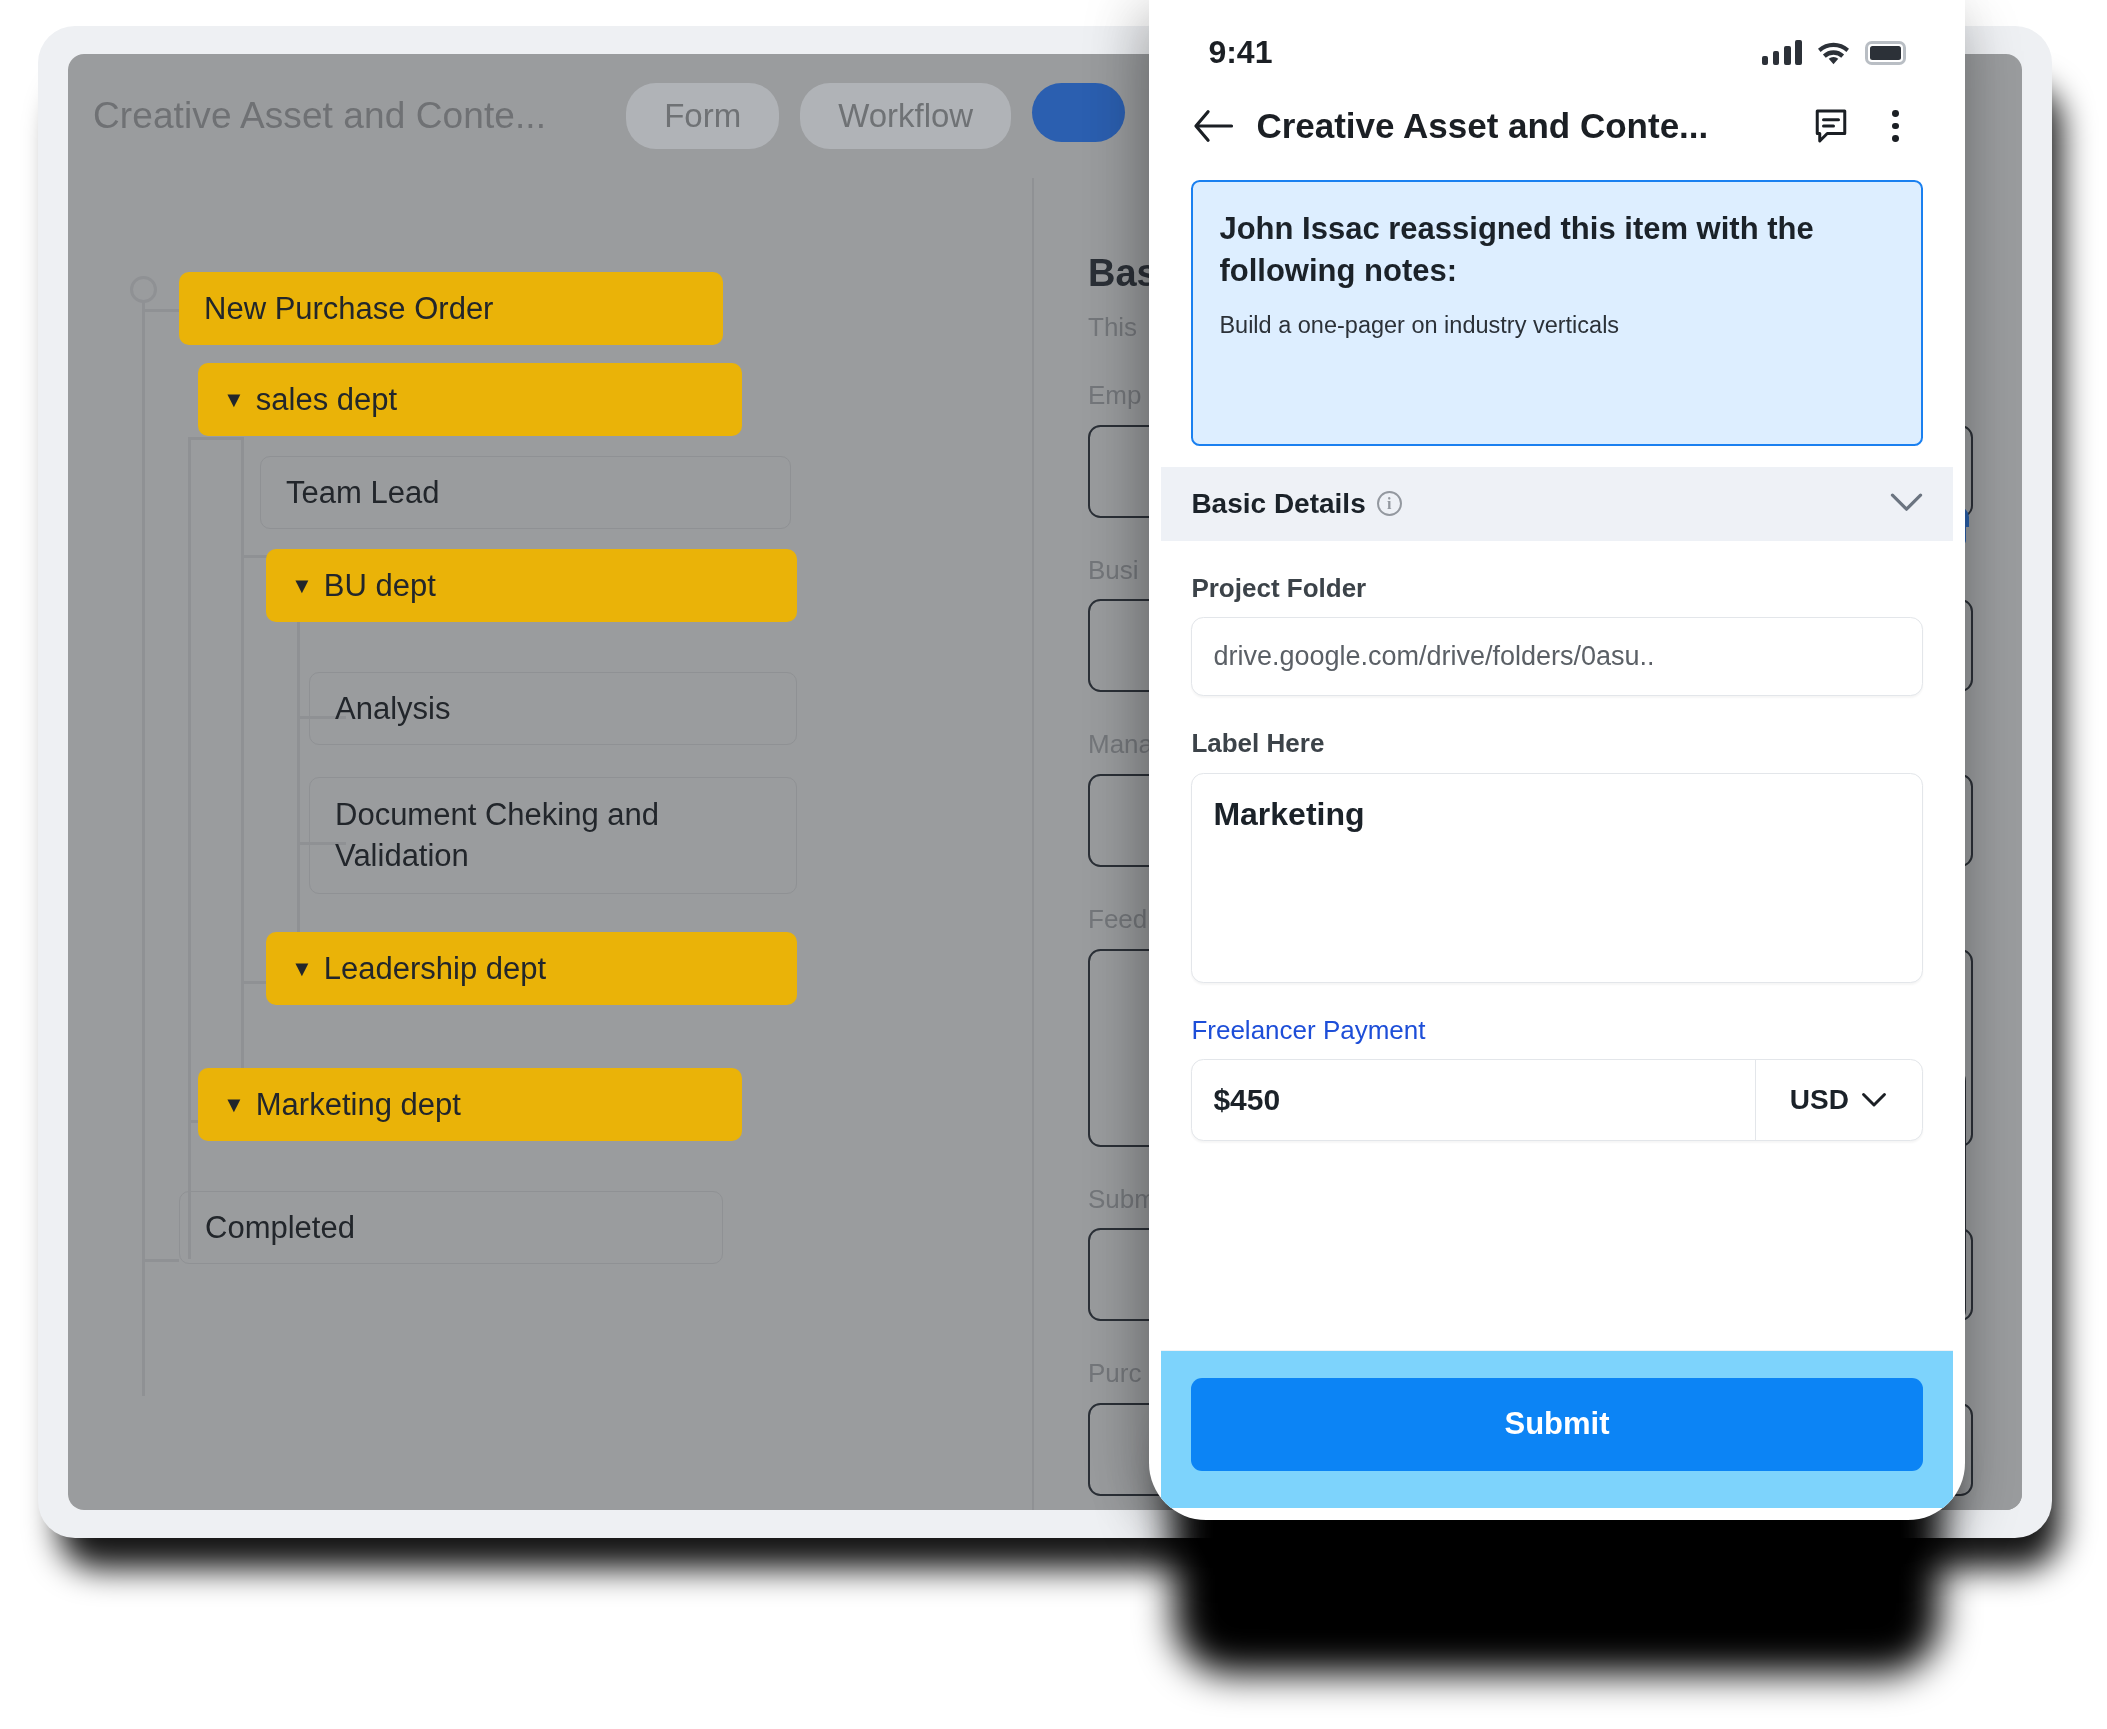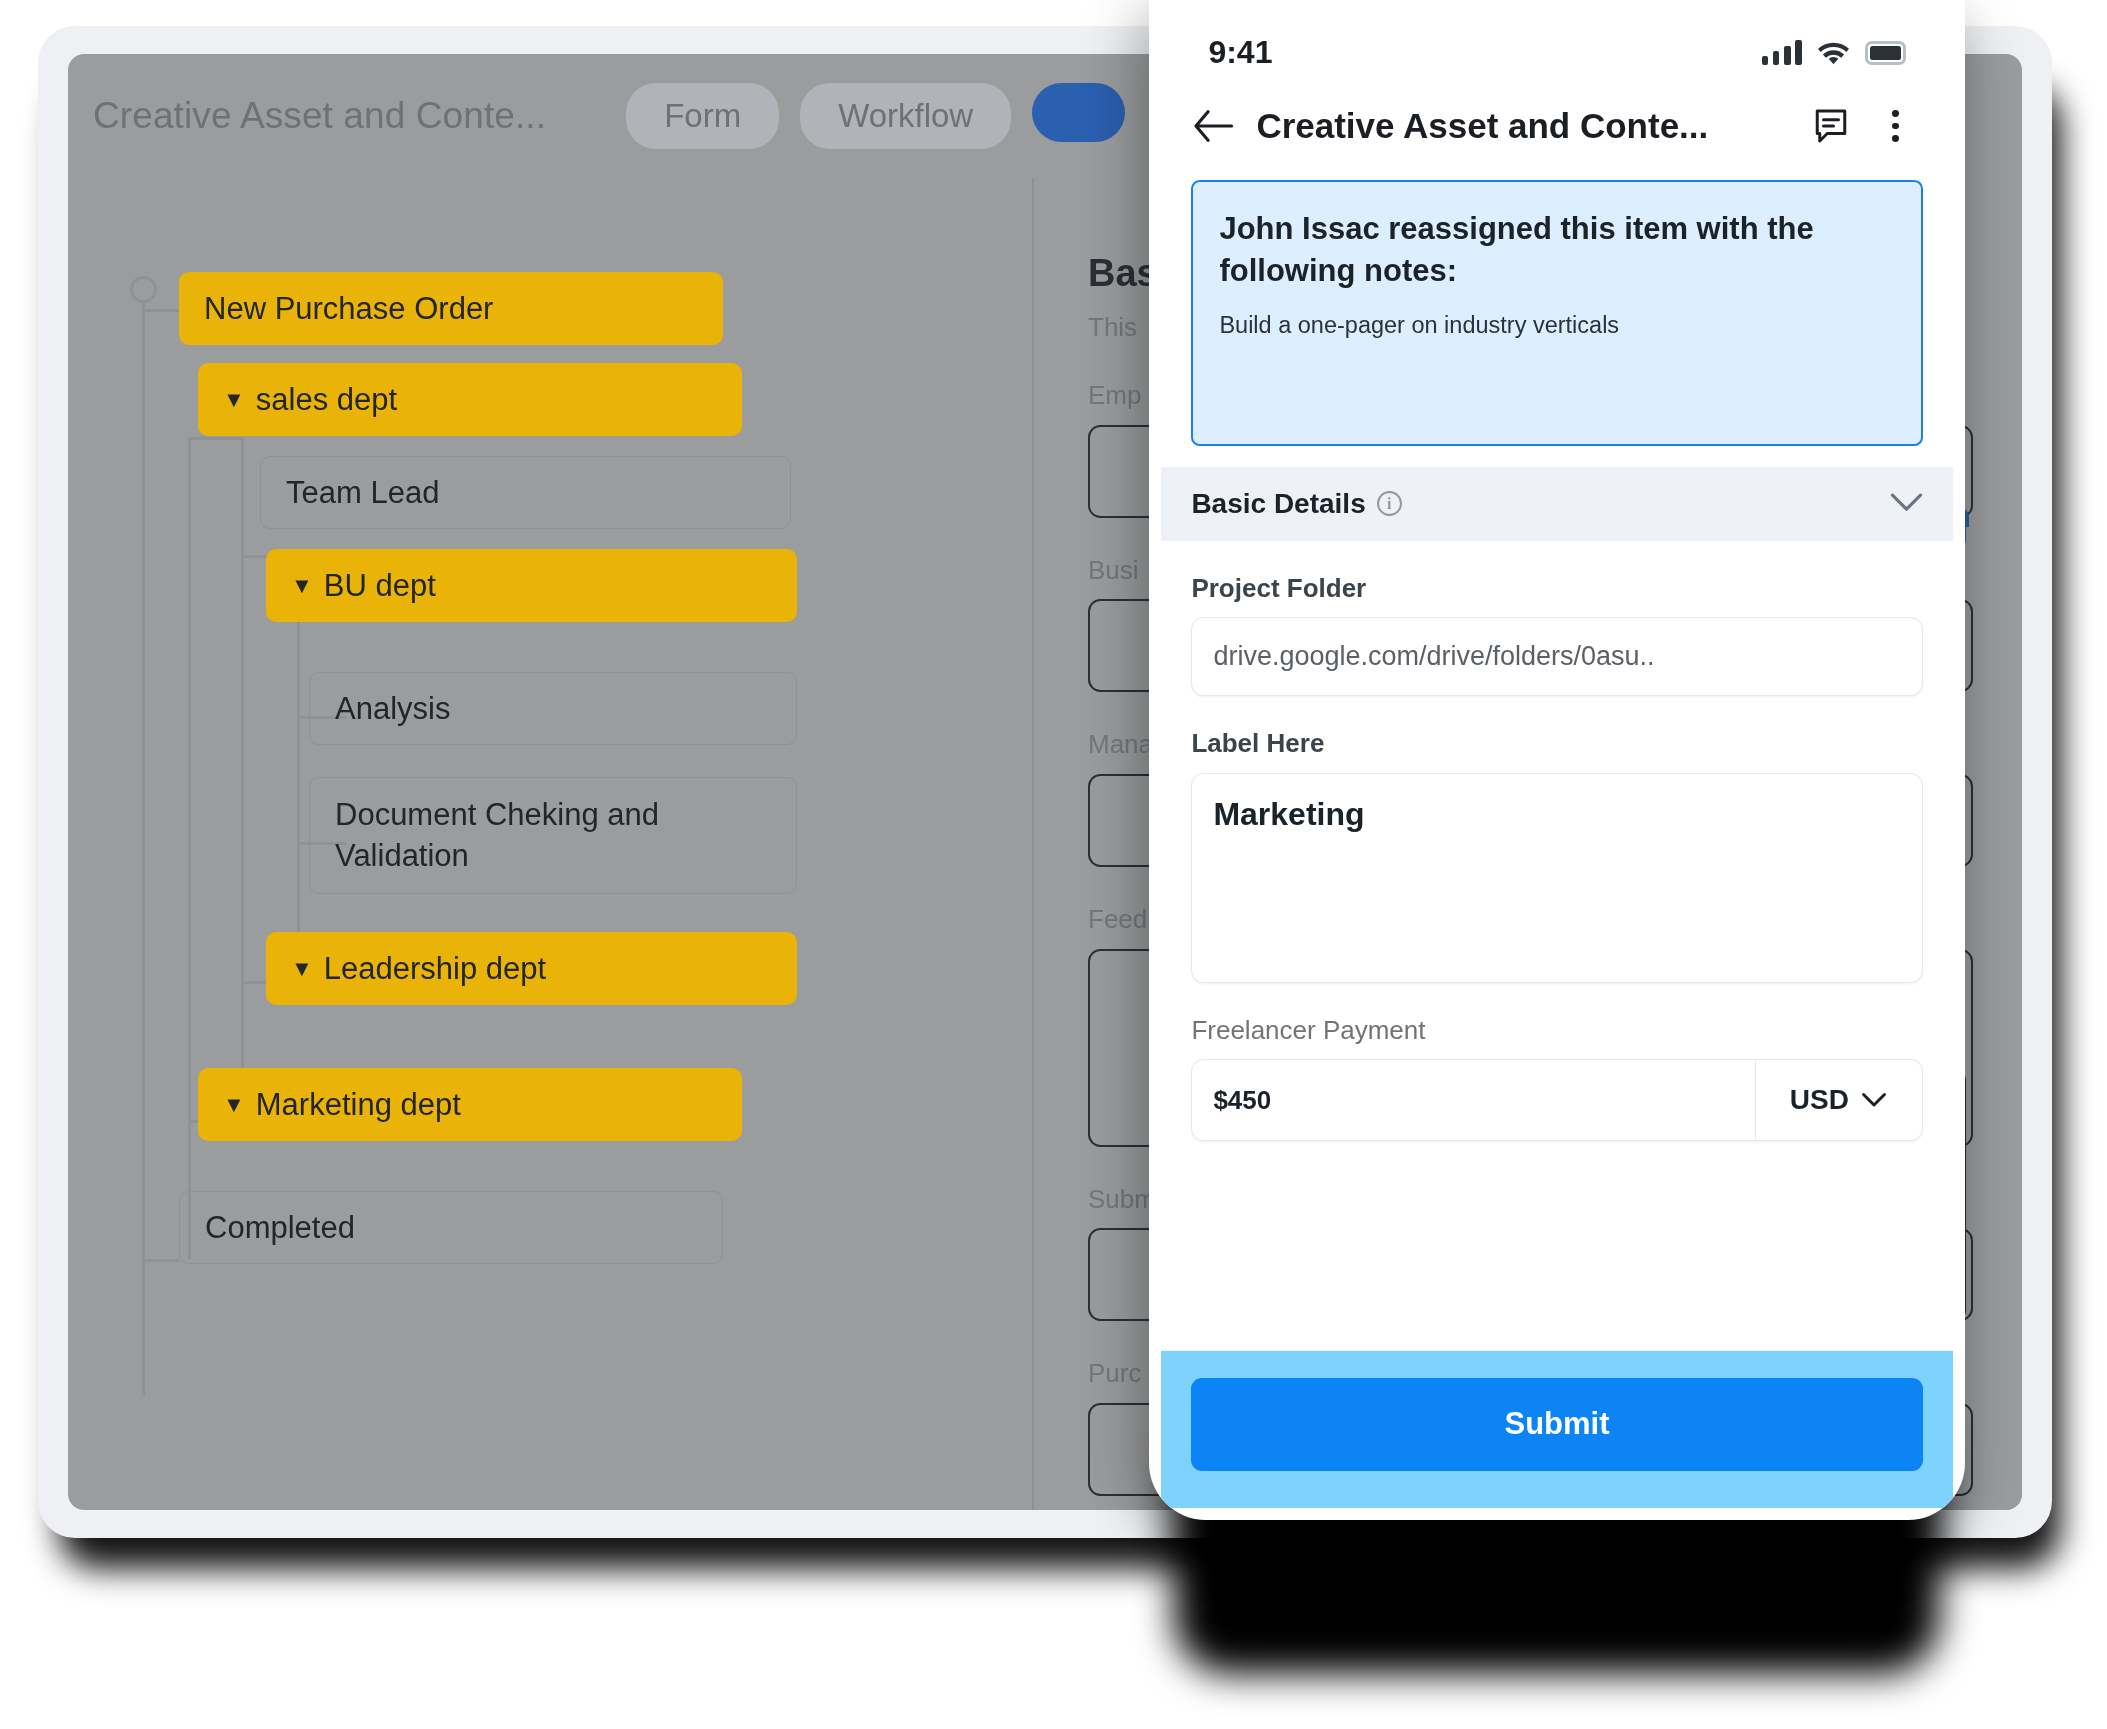--- a/index.html
+++ b/index.html
@@ -305,21 +305,21 @@
   }
   .chevron-wrap { margin-left: auto; }
 
   .field { padding: 0 30px; }
   .field-label {
     font-size: 26px;
     color: #3c4349;
     font-weight: bold;
     margin: 32px 0 13.6px;
   }
-  .field-label.light { font-weight: normal; color: #737373; }
+  .field-label.light { font-weight: normal; color: #1d4ed8; }
   .input-box {
     border: 1.9px solid #e3e6ea;
     border-radius: 12.4px;
     height: 79px;
     display: flex; align-items: center;
     padding: 0 21px;
     font-size: 27px;
     color: #5b6066;
     background: #fff;
     box-shadow: 0 1.2px 1.9px rgba(0,0,0,0.04);
@@ -341,21 +341,21 @@
     border-radius: 12.4px;
     height: 82px;
     overflow: hidden;
     background: #fff;
     box-shadow: 0 1.2px 1.9px rgba(0,0,0,0.04);
   }
   .money-amount {
     flex: 1;
     display: flex; align-items: center;
     padding: 0 21px;
-    font-size: 26px; font-weight: bold; color: #1b2229;
+    font-size: 30px; font-weight: bold; color: #1b2229;
   }
   .money-cur {
     width: 167px;
     border-left: 1.9px solid #e3e6ea;
     display: flex; align-items: center; justify-content: center;
     gap: 12.4px;
     font-size: 28px; font-weight: bold; color: #1b2229;
   }
 
   .phone-footer {

